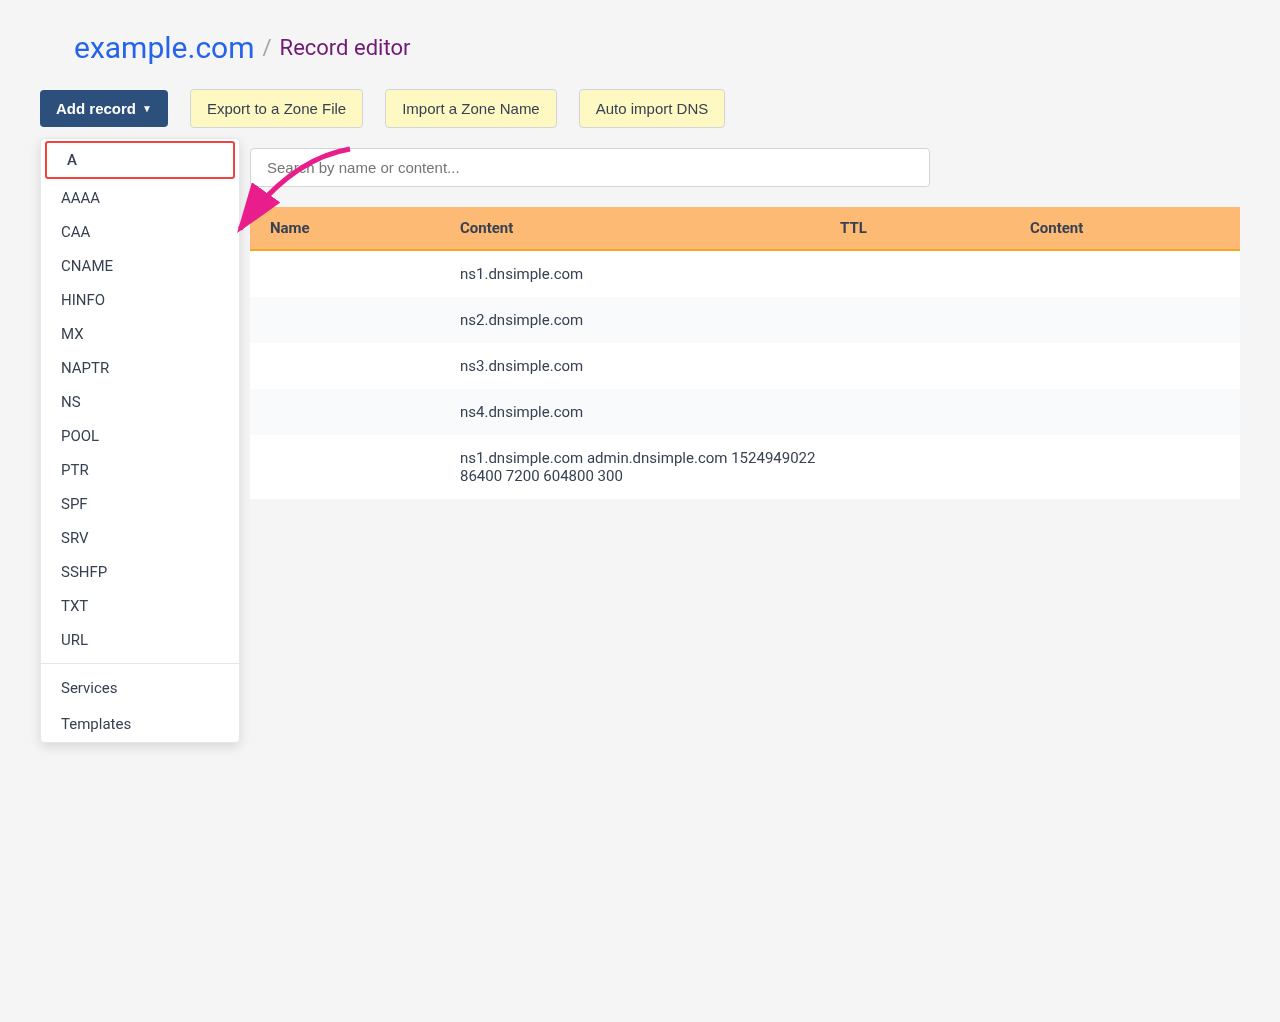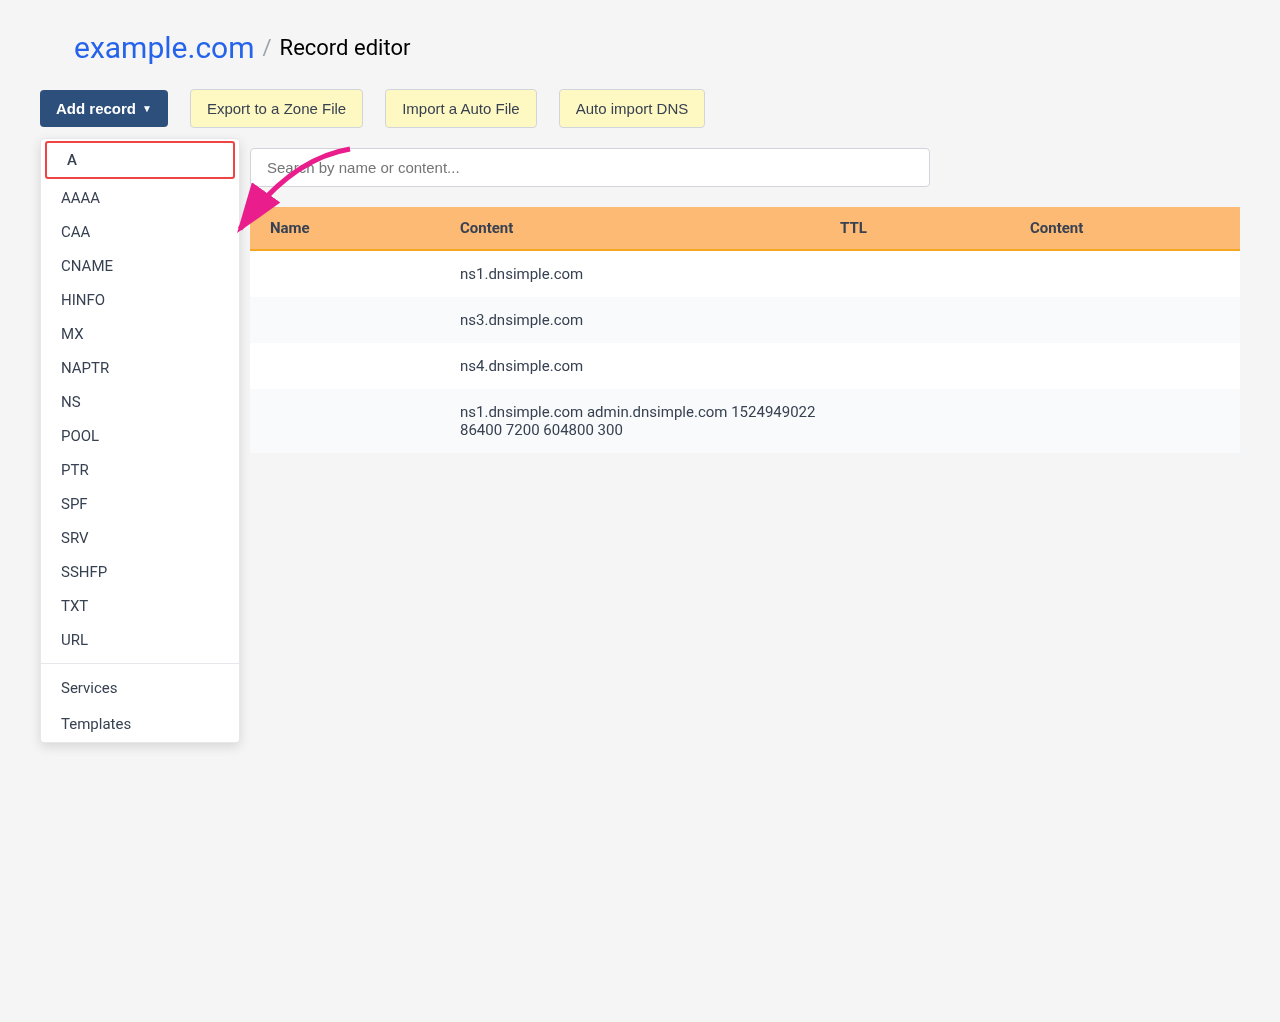--- a/index.html
+++ b/index.html
@@ -20,21 +20,21 @@
       font-size: 30px;
       font-weight: 400;
       text-decoration: none;
       margin-left: 34px;
     }
     .breadcrumb-sep {
       color: #9ca3af;
       font-size: 22px;
     }
     .breadcrumb-page {
-      color: #000000;
+      color: #701a75;
       font-size: 22px;
     }
     .toolbar {
       display: flex;
       align-items: center;
       gap: 22px;
       margin-bottom: 20px;
       position: relative;
     }
     .btn-add-record {
@@ -192,21 +192,21 @@
       <div class="dropdown-item">SSHFP</div>
       <div class="dropdown-item">TXT</div>
       <div class="dropdown-item">URL</div>
       <div class="dropdown-divider"></div>
       <div class="dropdown-section-item">Services</div>
       <div class="dropdown-section-item">Templates</div>
     </div>
   </div>
 
   <button class="btn-outline">Export to a Zone File</button>
-  <button class="btn-outline">Import a Auto File</button>
+  <button class="btn-outline">Import a Zone Name</button>
   <button class="btn-outline">Auto import DNS</button>
 
   <div class="arrow-annotation">
     <svg width="160" height="120" viewBox="0 0 160 120">
       <defs>
         <marker id="arrowhead" markerWidth="10" markerHeight="7" refX="9" refY="3.5" orient="auto">
           <polygon points="0 0, 10 3.5, 0 7" fill="#e91e8c"></polygon>
         </marker>
       </defs>
       <path d="M 140,10 Q 80,20 30,90" stroke="#e91e8c" stroke-width="5" fill="none" marker-end="url(#arrowhead)"></path>
@@ -226,20 +226,26 @@
     <span>Content</span>
   </div>
   <div class="table-row">
     <span></span>
     <span class="content-col">ns1.dnsimple.com</span>
     <span></span>
     <span></span>
   </div>
   <div class="table-row">
     <span></span>
+    <span class="content-col">ns2.dnsimple.com</span>
+    <span></span>
+    <span></span>
+  </div>
+  <div class="table-row">
+    <span></span>
     <span class="content-col">ns3.dnsimple.com</span>
     <span></span>
     <span></span>
   </div>
   <div class="table-row">
     <span></span>
     <span class="content-col">ns4.dnsimple.com</span>
     <span></span>
     <span></span>
   </div>

